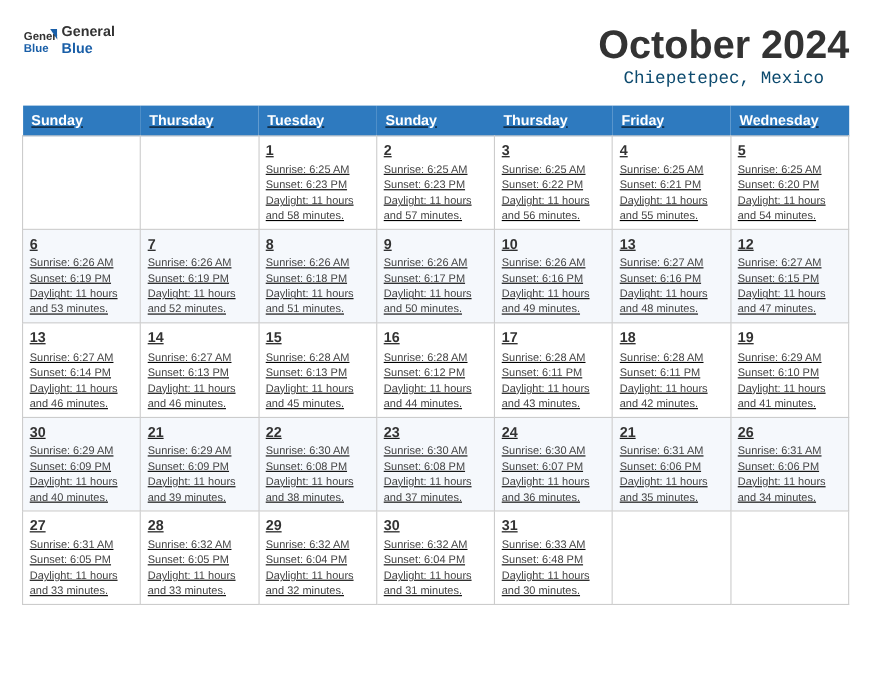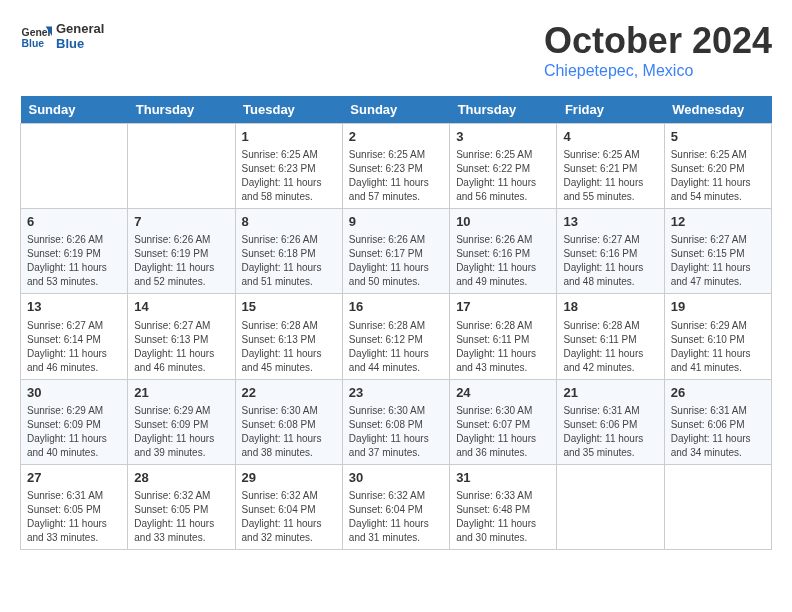--- a/index.html
+++ b/index.html
@@ -19,35 +19,37 @@
     .logo {
       display: flex;
       align-items: center;
       gap: 4px;
     }
     .logo-icon {
       width: 32px;
       height: 32px;
     }
     .title-block {
-      text-align: left;
+      text-align: center;
     }
     .month-title {
       font-size: 36px;
       font-weight: bold;
       color: #333;
     }
     .location {
       font-size: 16px;
-      color: #3b82f6;
+      color: #0c4a6e;
+      font-family: Liberation Mono, monospace;
     }
     table {
       width: 100%;
       border-collapse: collapse;
       font-size: 11px;
+      text-decoration: underline;
     }
     thead tr th {
       background-color: #2e7abf;
       color: #fff;
       text-align: left;
       padding: 6px 8px;
       font-size: 13px;
       font-weight: bold;
     }
     tbody tr td {

